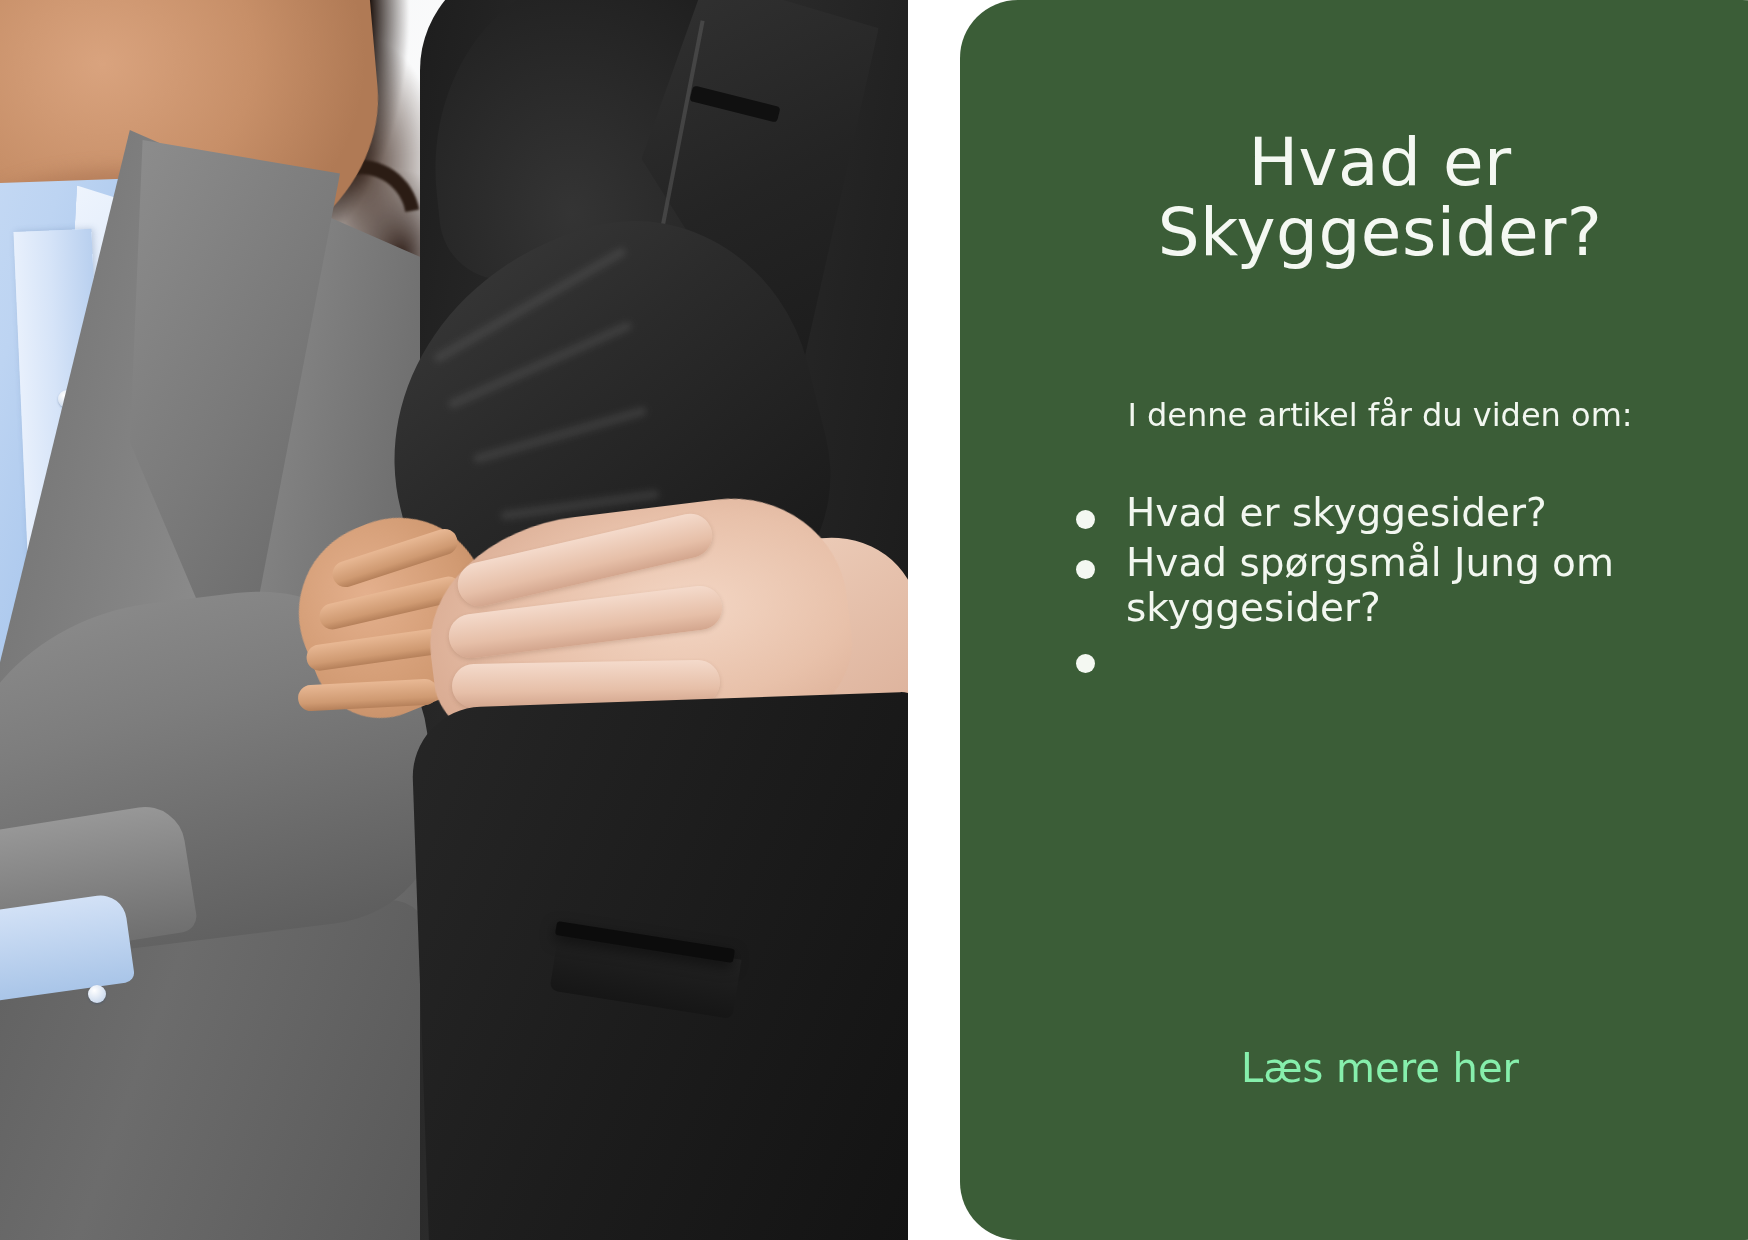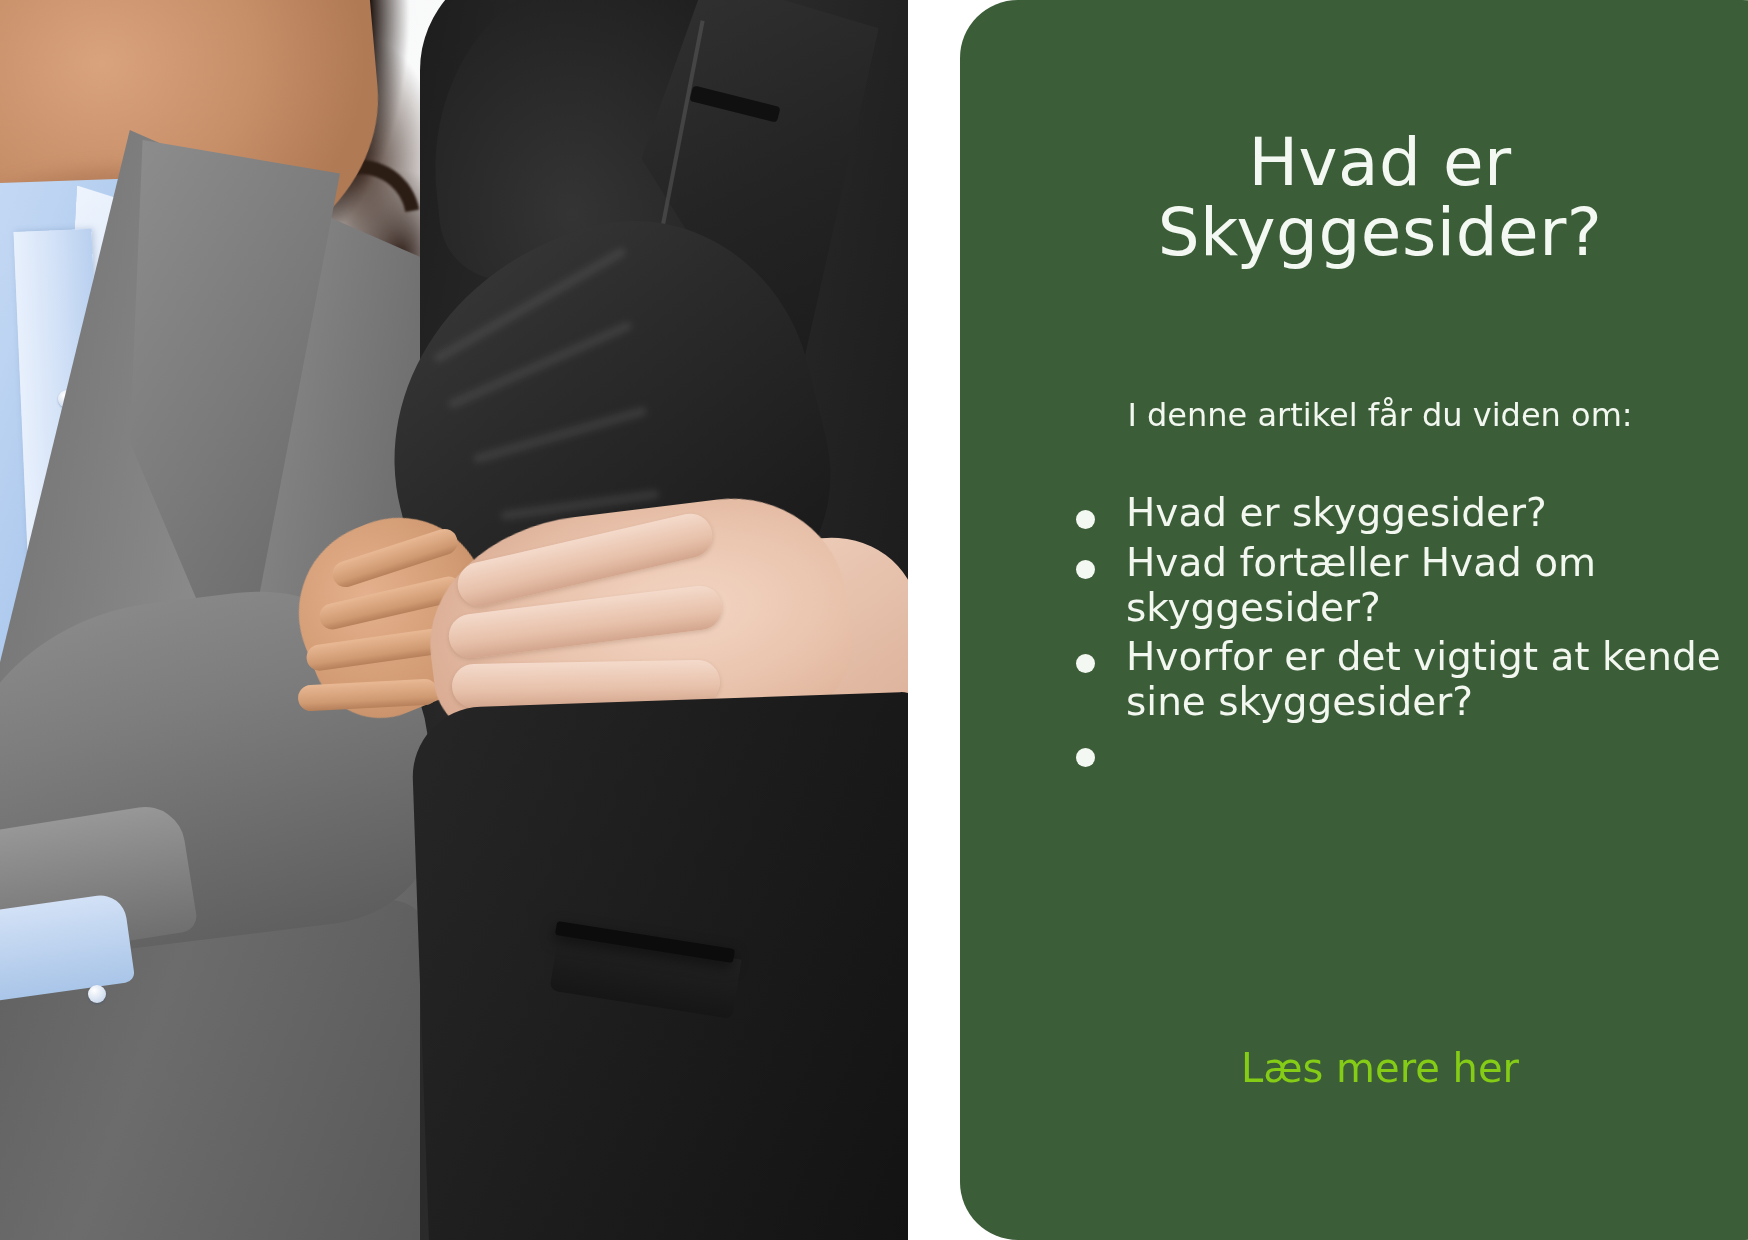--- a/index.html
+++ b/index.html
@@ -329,21 +329,21 @@
     left:8px; top:20px;
     width:19px; height:19px;
     border-radius:50%;
     background:#f4f8f2;
   }
   .card-cta {
     margin-top:auto;
     margin-bottom:108px;
     font-size:40px;
     line-height:1.2;
-    color:#84cc16;
+    color:#86efac;
   }
 </style>
 </head>
 <body>
 
 <div class="poster">
 
   <div class="photo-pane">
     <div class="photo-canvas">
       <div class="backdrop"></div>
@@ -411,25 +411,21 @@
 
     <p class="card-intro">I denne artikel får du viden om:</p>
 
     <ul class="bullet-list">
       <li>
         <span class="dot"></span>
         <span>Hvad er skyggesider?</span>
       </li>
       <li>
         <span class="dot"></span>
-        <span>Hvad fortæller Hvad om skyggesider?</span>
-      </li>
-      <li>
-        <span class="dot"></span>
-        <span>Hvorfor er det vigtigt at kende sine skyggesider?</span>
+        <span>Hvad spørgsmål Jung om skyggesider?</span>
       </li>
       <li>
         <span class="dot"></span>
       </li>
     </ul>
 
     <div class="card-cta">Læs mere her</div>
   </div>
 
 </div>

